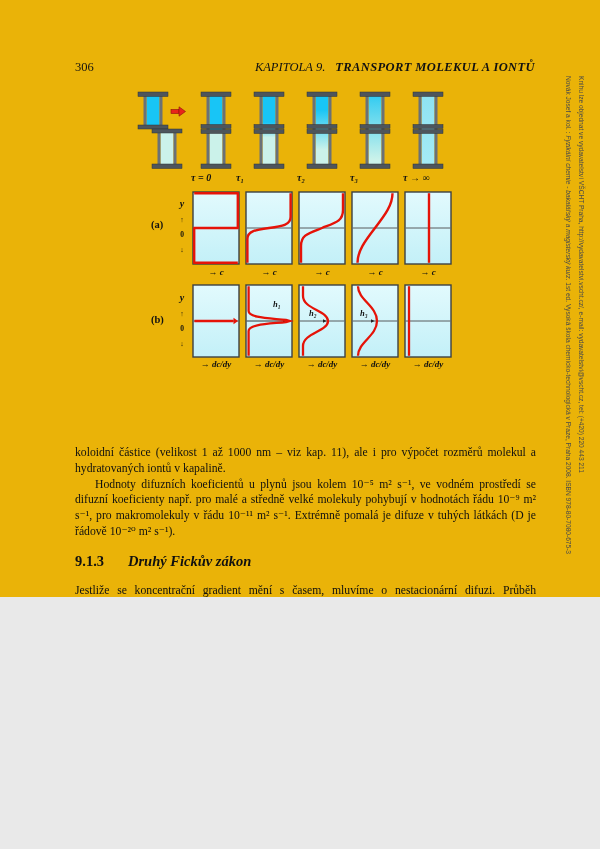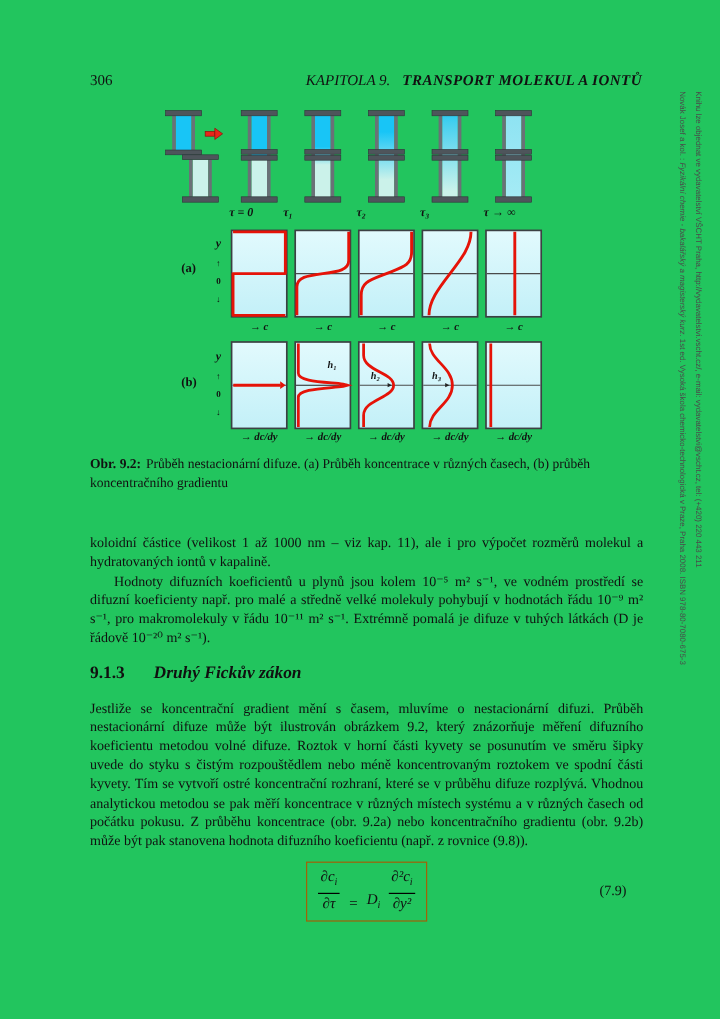--- a/index.html
+++ b/index.html
@@ -1,17 +1,17 @@
 <!DOCTYPE html>
 <html><head>
 <meta charset="utf-8">
 <style>
   html,body{margin:0;padding:0;}
   body{background:#e9e9e9;font-family:"Liberation Serif","DejaVu Serif",serif;}
-  .page{position:relative;width:600px;height:849px;background:#22c55e;overflow:hidden;margin:0 auto;}
+  .page{position:relative;width:600px;height:597px;background:#eab308;overflow:hidden;margin:0 auto;}
 
   
   .header{position:absolute;left:75px;top:60px;width:460px;display:flex;justify-content:space-between;align-items:baseline;font-size:12.5px;color:#111;}
   .chapter-group{display:flex;gap:10px;align-items:baseline;}
   .chapter-label{font-style:italic;}
   .chapter-title{font-style:italic;font-weight:bold;letter-spacing:.4px;}
 
   
   .sidebar{position:absolute;left:562px;top:76px;height:760px;writing-mode:vertical-lr;font-family:"Liberation Sans","DejaVu Sans",sans-serif;font-size:6.6px;color:#4a4a4a;line-height:13px;white-space:nowrap;}
   .sidebar .it{font-style:italic;}
@@ -254,23 +254,20 @@
     <span class="peak-label" style="left:234px;top:220px;">h₂</span>
     <span class="peak-label" style="left:285px;top:220px;">h₃</span>
 
     <span class="xaxis-label" style="left:113px;top:271px;"><span>→</span> <span class="lbl">dc/dy</span></span>
     <span class="xaxis-label" style="left:166px;top:271px;"><span>→</span> <span class="lbl">dc/dy</span></span>
     <span class="xaxis-label" style="left:219px;top:271px;"><span>→</span> <span class="lbl">dc/dy</span></span>
     <span class="xaxis-label" style="left:272px;top:271px;"><span>→</span> <span class="lbl">dc/dy</span></span>
     <span class="xaxis-label" style="left:325px;top:271px;"><span>→</span> <span class="lbl">dc/dy</span></span>
   </div>
 
-  <div class="caption">
-    <span class="cap-label">Obr. 9.2:</span><span>Průběh nestacionární difuze. (a) Průběh koncentrace v různých časech, (b) průběh koncentračního gradientu</span>
-  </div>
 
   <div class="bodytext">
     <p>koloidní částice (velikost 1 až 1000 nm – viz kap. 11), ale i pro výpočet rozměrů molekul a hydratovaných iontů v kapalině.</p>
     <p class="indent">Hodnoty difuzních koeficientů u plynů jsou kolem 10⁻⁵ m² s⁻¹, ve vodném prostředí se difuzní koeficienty např. pro malé a středně velké molekuly pohybují v hodnotách řádu 10⁻⁹ m² s⁻¹, pro makromolekuly v řádu 10⁻¹¹ m² s⁻¹. Extrémně pomalá je difuze v tuhých látkách (D je řádově 10⁻²⁰ m² s⁻¹).</p>
 
     <div class="section-heading">
       <span>9.1.3</span>
       <span class="section-title">Druhý Fickův zákon</span>
     </div>
 

